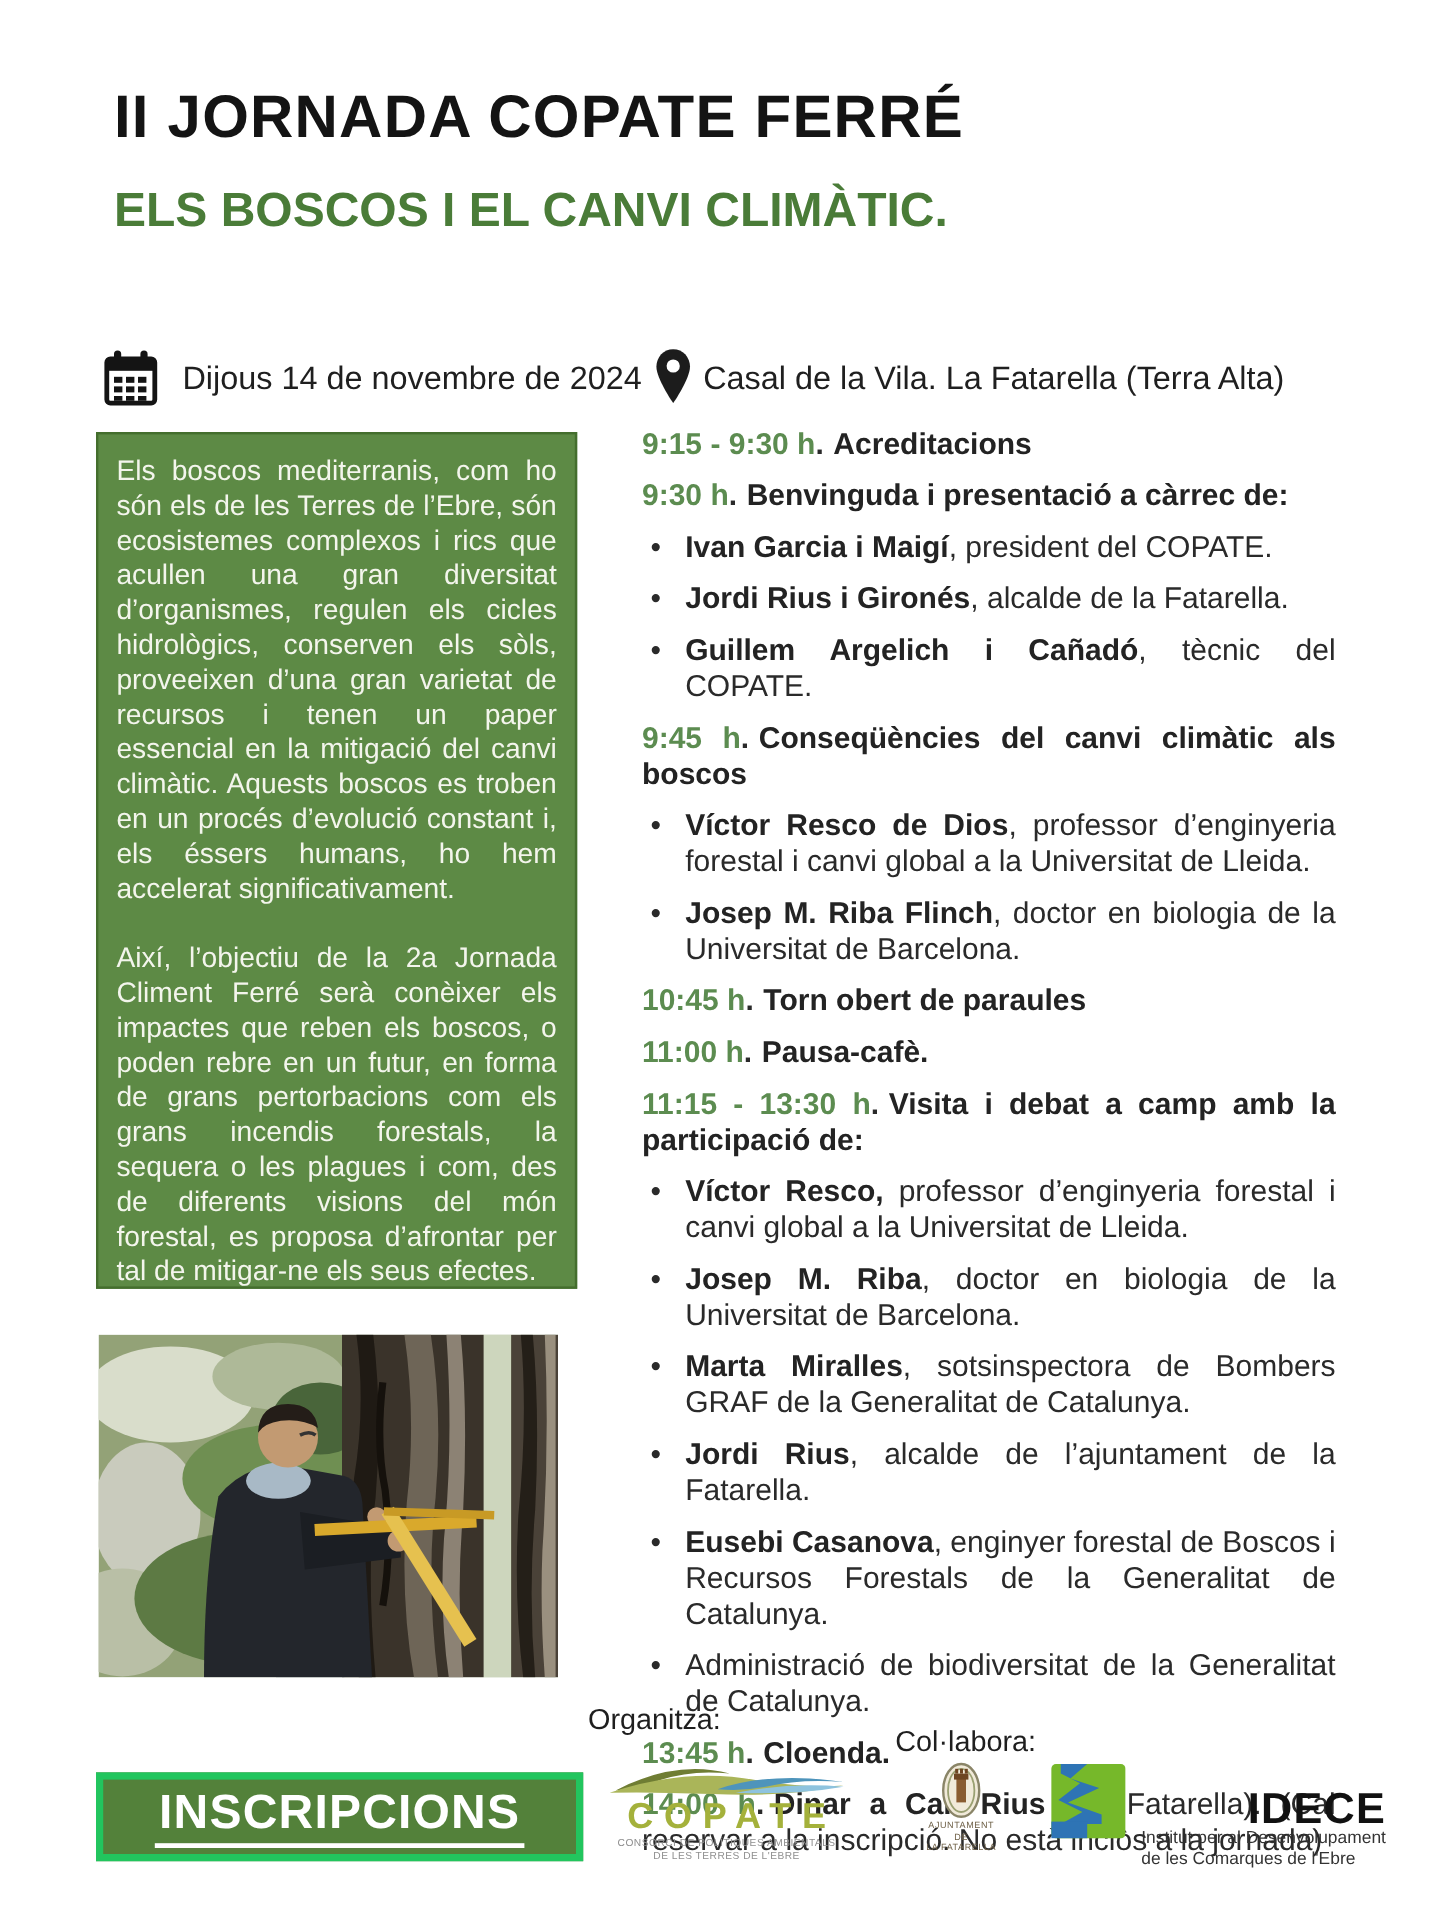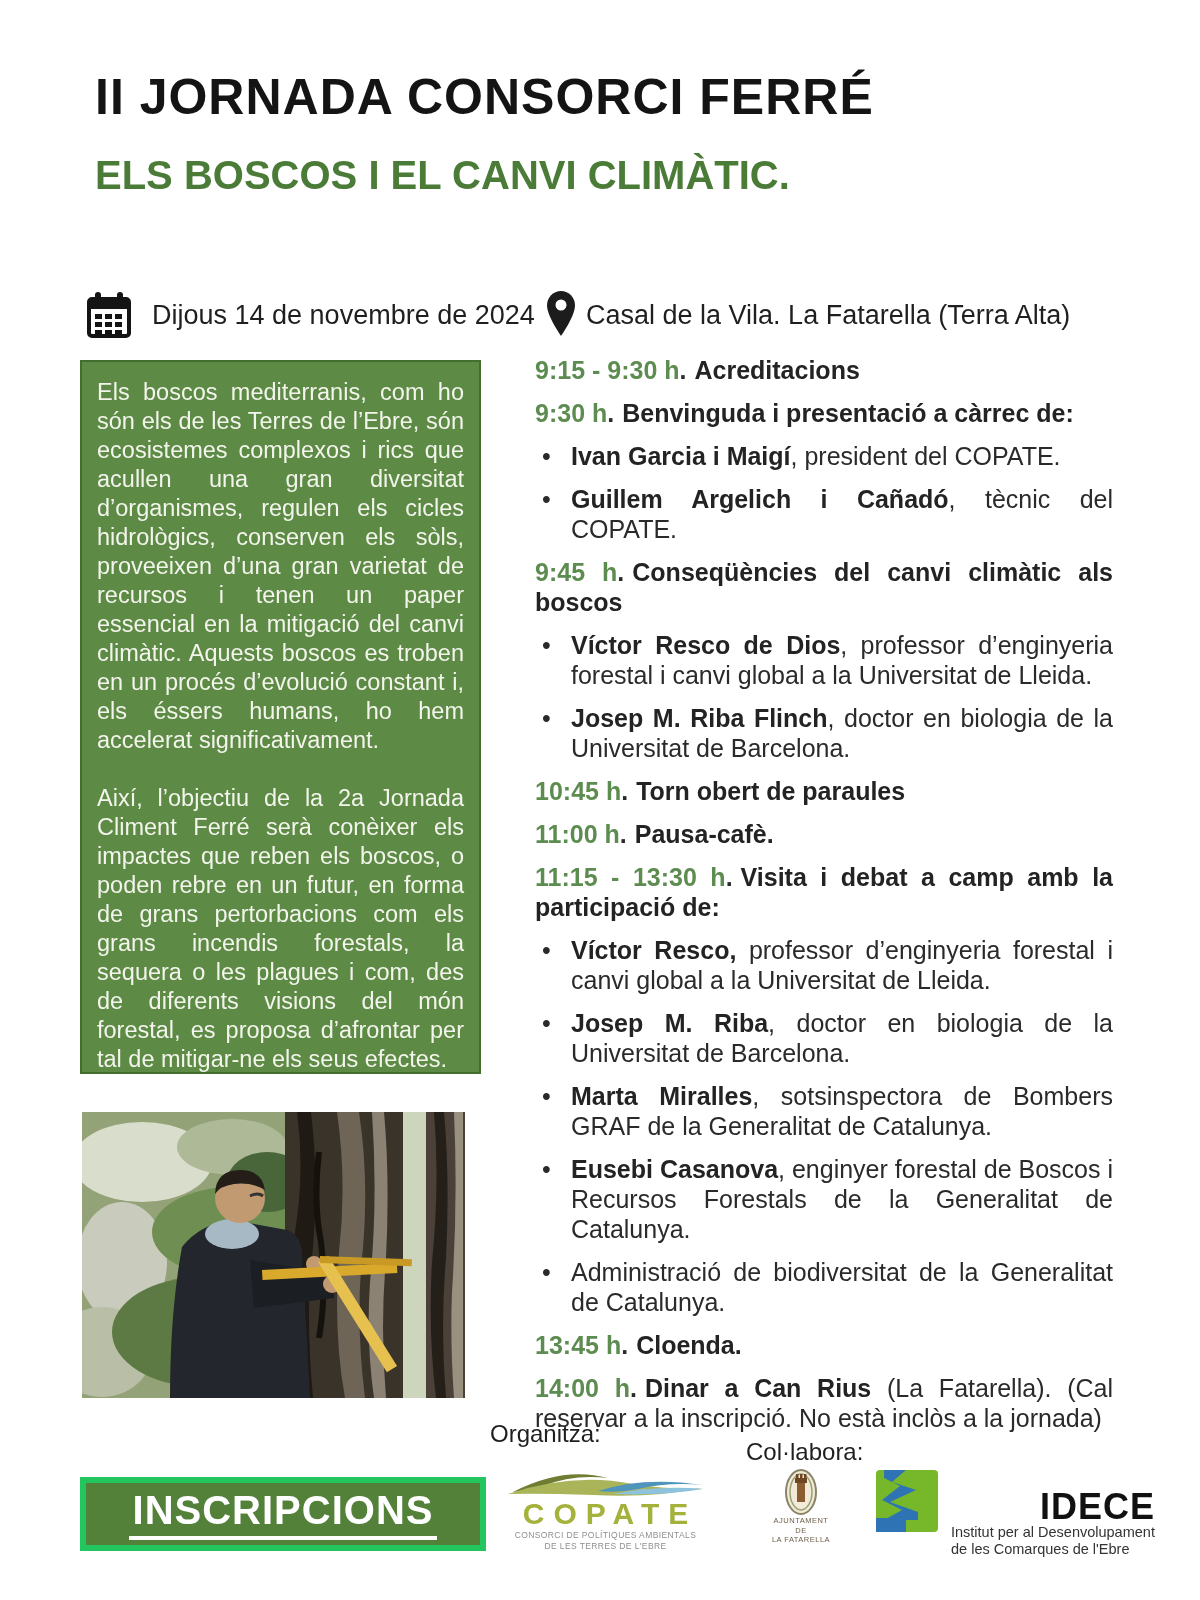--- a/index.html
+++ b/index.html
@@ -74,21 +74,21 @@
   .idece{position:absolute;left:876px;top:1470px;display:flex;gap:13px;}
   .idece-text{margin-top:20px;}
   .idece-name{font-size:36px;font-weight:bold;color:#111;line-height:34px;letter-spacing:1px;text-align:right;}
   .idece-desc{font-size:14.5px;color:#333;line-height:17px;}
 </style>
 </head>
 <body>
 
 <div class="page">
 
-  <div class="title">II JORNADA CONSORCI FERRÉ</div>
+  <div class="title">II JORNADA COPATE FERRÉ</div>
   <div class="subtitle">
     <div>ELS BOSCOS I EL CANVI CLIMÀTIC.</div>
   </div>
 
   <div class="date-icon">
     <svg viewBox="0 0 46 48" xmlns="http://www.w3.org/2000/svg">
       <rect x="9" y="1" width="6" height="11" rx="3" fill="#141414"></rect>
       <rect x="31" y="1" width="6" height="11" rx="3" fill="#141414"></rect>
       <rect x="3" y="8" width="40" height="37" rx="3" fill="none" stroke="#141414" stroke-width="4"></rect>
       <rect x="3" y="8" width="40" height="10" fill="#141414"></rect>
@@ -160,38 +160,40 @@
     </svg>
   </div>
 
   <div class="sched">
 
     <p class="sec"><span class="time">9:15 - 9:30 h</span><span class="dot">.</span><span class="sec-title">Acreditacions</span></p>
 
     <p class="sec"><span class="time">9:30 h</span><span class="dot">.</span><span class="sec-title">Benvinguda i presentació a càrrec de:</span></p>
     <ul>
       <li><span class="b">Ivan Garcia i Maigí</span><span>, president del COPATE.</span></li>
+      <li><span class="b">Jordi Rius i Gironés</span><span>, alcalde de la Fatarella.</span></li>
       <li><span class="b">Guillem Argelich i Cañadó</span><span>, tècnic del COPATE.</span></li>
     </ul>
 
     <p class="sec"><span class="time">9:45 h</span><span class="dot">.</span><span class="sec-title">Conseqüències del canvi climàtic als boscos</span></p>
     <ul>
       <li><span class="b">Víctor Resco de Dios</span><span>, professor d’enginyeria forestal i canvi global a la Universitat de Lleida.</span></li>
       <li><span class="b">Josep M. Riba Flinch</span><span>, doctor en biologia de la Universitat de Barcelona.</span></li>
     </ul>
 
     <p class="sec"><span class="time">10:45 h</span><span class="dot">.</span><span class="sec-title">Torn obert de paraules</span></p>
 
     <p class="sec"><span class="time">11:00 h</span><span class="dot">.</span><span class="sec-title">Pausa-cafè.</span></p>
 
     <p class="sec"><span class="time">11:15 - 13:30 h</span><span class="dot">.</span><span class="sec-title">Visita i debat a camp amb la participació de:</span></p>
     <ul>
       <li><span class="b">Víctor Resco,</span><span> professor d’enginyeria forestal i canvi global a la Universitat de Lleida.</span></li>
       <li><span class="b">Josep M. Riba</span><span>, doctor en biologia de la Universitat de Barcelona.</span></li>
       <li><span class="b">Marta Miralles</span><span>, sotsinspectora de Bombers GRAF de la Generalitat de Catalunya.</span></li>
+      <li><span class="b">Jordi Rius</span><span>, alcalde de l’ajuntament de la Fatarella.</span></li>
       <li><span class="b">Eusebi Casanova</span><span>, enginyer forestal de Boscos i Recursos Forestals de la Generalitat de Catalunya.</span></li>
       <li><span class="b"></span><span>Administració de biodiversitat de la Generalitat de Catalunya.</span></li>
     </ul>
 
     <p class="sec"><span class="time">13:45 h</span><span class="dot">.</span><span class="sec-title">Cloenda.</span></p>
 
     <p class="sec"><span class="time">14:00 h</span><span class="dot">.</span><span class="sec-title">Dinar a Can Rius</span><span class="sec-rest"> (La Fatarella). (Cal reservar a la inscripció. No està inclòs a la jornada)</span></p>
 
   </div>
 

